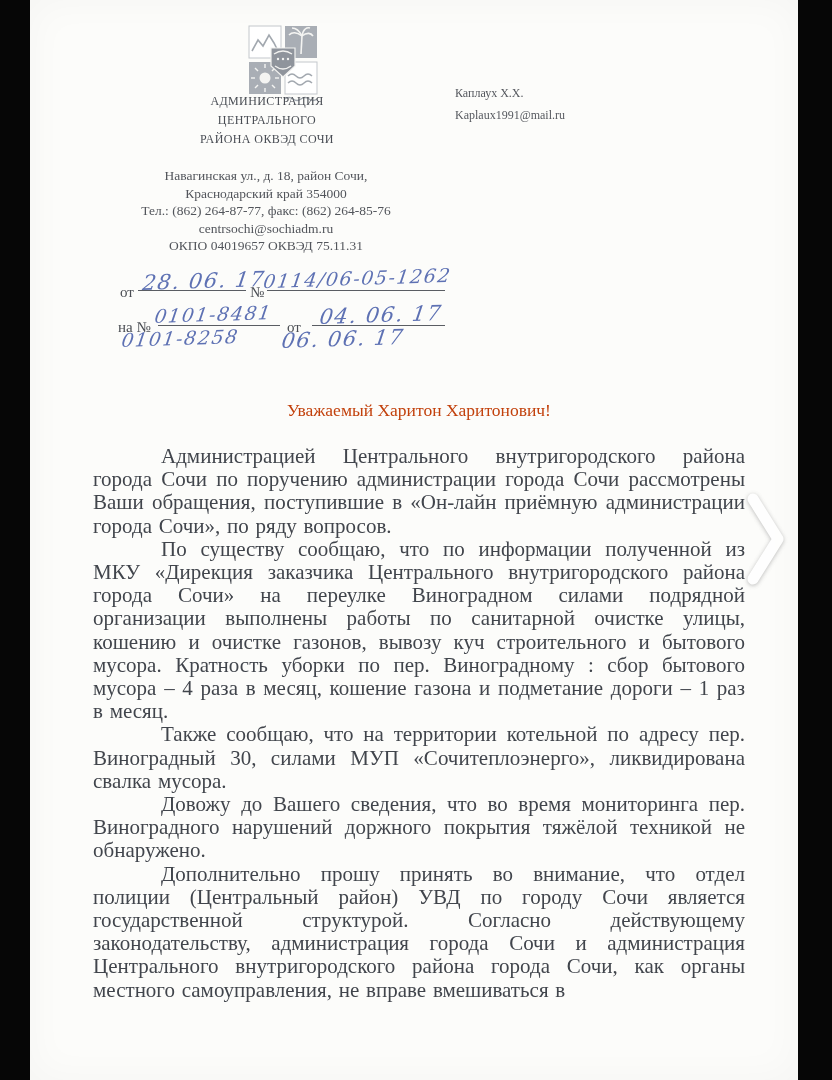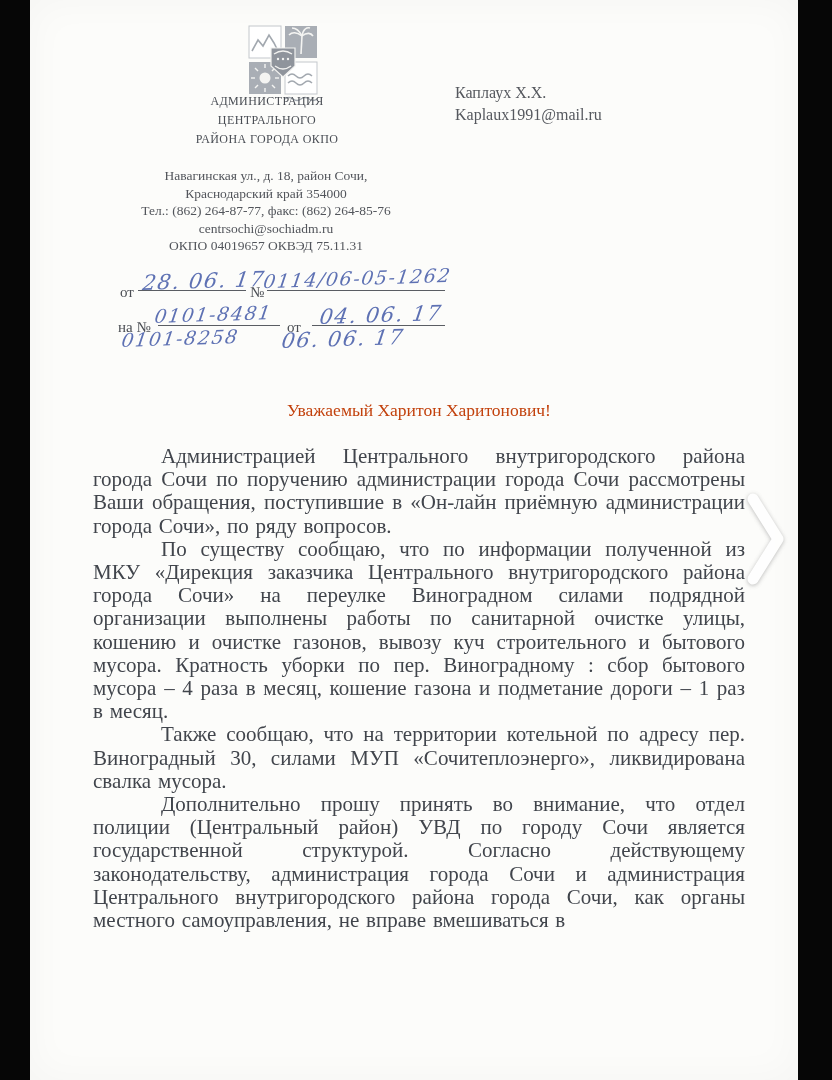--- a/index.html
+++ b/index.html
@@ -6,21 +6,21 @@
   .stage{position:relative;width:832px;height:1080px;background:#060606;overflow:hidden;
          font-family:"Liberation Serif","DejaVu Serif",serif;}
   .page{position:absolute;left:30px;top:0;width:768px;height:1080px;background:#fcfcfa;
         box-shadow:inset 0 0 40px rgba(0,0,0,0.03);}
   
   .logo{position:absolute;left:215px;top:24px;}
   .org{position:absolute;left:72px;top:92px;width:330px;text-align:center;
        font-size:12px;line-height:19px;letter-spacing:.4px;color:#494d54;}
   .addr{position:absolute;left:40px;top:167px;width:392px;text-align:center;
         font-size:13.5px;line-height:17.6px;color:#52555b;}
-  .recipient{position:absolute;left:425px;top:82px;font-size:16px;line-height:22px;color:#55585e;}
+  .recipient{position:absolute;left:425px;top:82px;font-size:12px;line-height:22px;color:#55585e;}
   
   .ref{position:absolute;left:58px;top:276px;width:430px;height:95px;font-size:15px;color:#4a4d53;}
   .ref .lbl{position:absolute;white-space:nowrap;}
   .ref .blank{position:absolute;border-bottom:1.4px solid #5a5d63;height:18px;}
   .hw{position:absolute;color:#5166ae;font-style:italic;font-size:21px;white-space:nowrap;
       transform:skewX(-10deg) rotate(-2deg);letter-spacing:1.5px;opacity:.92;
       font-family:"DejaVu Serif","Liberation Serif",serif;}
   
   .content{position:absolute;left:63px;top:400px;width:652px;color:#41454c;}
   .salutation{text-align:center;font-size:17.5px;margin:0 0 24px 0;color:#c2410c;}
@@ -73,21 +73,21 @@
         <circle cx="33" cy="35" r="1.2" fill="#f2f2f0"></circle>
           <circle cx="38" cy="35" r="1.2" fill="#f2f2f0"></circle>
           <circle cx="43" cy="35" r="1.2" fill="#f2f2f0"></circle>
         <path d="M30,42 q8,6 16,0" fill="none" stroke="#f2f2f0" stroke-width="1.3"></path>
       </g>
     </svg>
 
     <div class="org">
       <div>АДМИНИСТРАЦИЯ</div>
       <div>ЦЕНТРАЛЬНОГО</div>
-      <div>РАЙОНА ГОРОДА ОКПО</div>
+      <div>РАЙОНА ОКВЭД СОЧИ</div>
     </div>
 
     <div class="addr">
       <div>Навагинская ул., д. 18, район Сочи,</div>
       <div>Краснодарский край 354000</div>
       <div>Тел.: (862) 264-87-77, факс: (862) 264-85-76</div>
       <div>centrsochi@sochiadm.ru</div>
       <div>ОКПО 04019657 ОКВЭД 75.11.31</div>
     </div>
 
@@ -113,20 +113,21 @@
       <span class="hw" style="left:232px;top:27px">04. 06. 17</span>
       <span class="hw" style="left:34px;top:51px;font-size:19px">0101-8258</span>
       <span class="hw" style="left:194px;top:51px">06. 06. 17</span>
     </div>
 
     <div class="content">
       <div class="salutation">Уважаемый Харитон Харитонович!</div>
       <p>Администрацией Центрального внутригородского района города Сочи по поручению администрации города Сочи рассмотрены Ваши обращения, поступившие в «Он-лайн приёмную администрации города Сочи», по ряду вопросов.</p>
       <p>По существу сообщаю, что по информации полученной из МКУ «Дирекция заказчика Центрального внутригородского района города Сочи» на переулке Виноградном силами подрядной организации выполнены работы по санитарной очистке улицы, кошению и очистке газонов, вывозу куч строительного и бытового мусора.  Кратность уборки по пер. Виноградному : сбор бытового мусора – 4 раза в месяц, кошение газона и подметание дороги – 1 раз в месяц.</p>
       <p>Также сообщаю, что на территории котельной по адресу пер. Виноградный 30, силами МУП «Сочитеплоэнерго», ликвидирована свалка мусора.</p>
+      <p>Довожу до Вашего сведения, что во время мониторинга пер. Виноградного нарушений доржного покрытия тяжёлой техникой не обнаружено.</p>
       <p>Дополнительно прошу принять во внимание, что отдел полиции (Центральный район) УВД по городу Сочи является государственной структурой. Согласно действующему законодательству, администрация города Сочи и администрация Центрального внутригородского района города Сочи, как органы местного самоуправления, не вправе вмешиваться в</p>
     </div>
   </div>
 
   <svg class="next" width="42" height="94" viewBox="0 0 42 94">
     <polyline points="7,7 32,47 7,87" fill="none" stroke="#ffffff" stroke-width="11" stroke-linecap="round" stroke-linejoin="round"></polyline>
   </svg>
 </div>
 
 </body></html>

